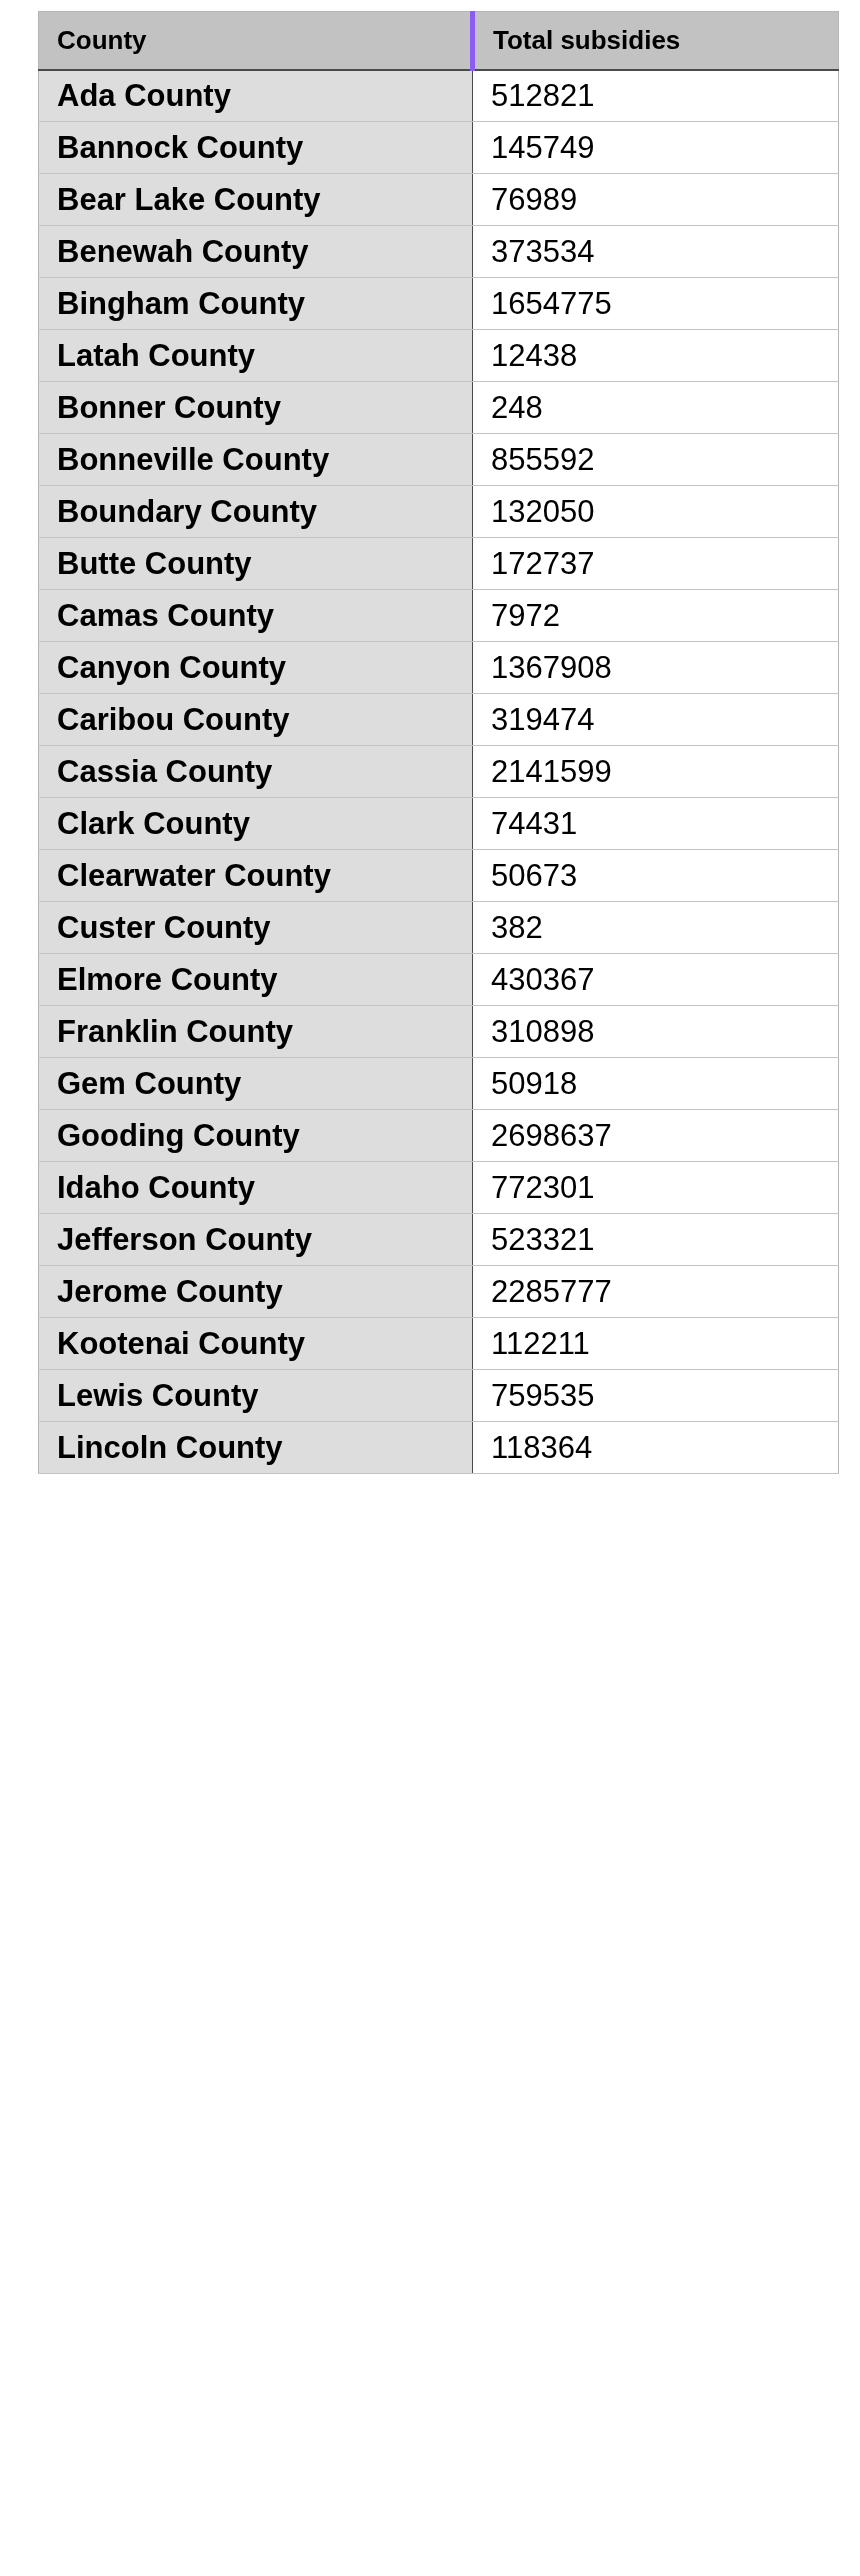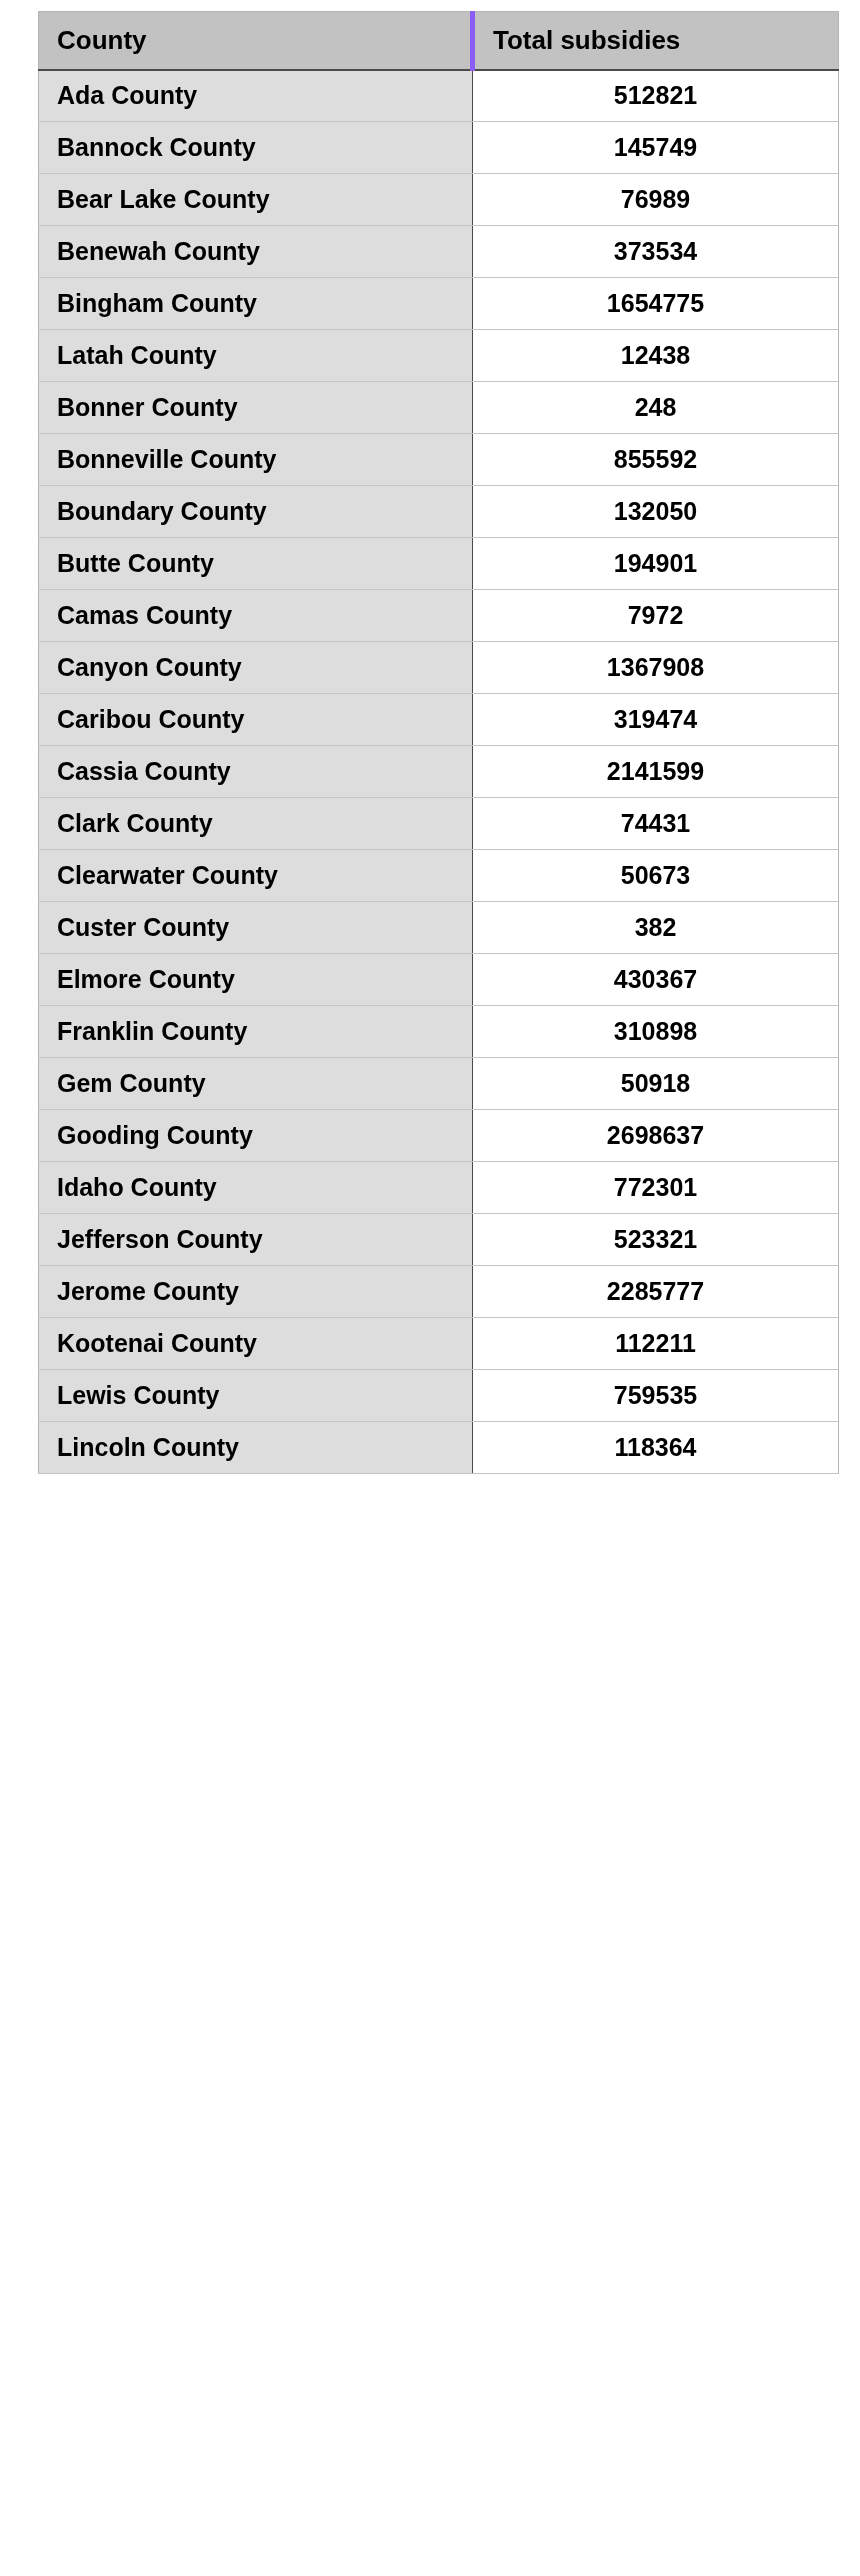--- a/index.html
+++ b/index.html
@@ -39,40 +39,40 @@
     vertical-align: middle;
     border-bottom: 2px solid #4a4a4a;
     box-sizing: border-box;
   }
   table.subsidy-table thead th.th-value {
     border-left: 5px solid #8b5cf6;
   }
 
   table.subsidy-table tbody td {
     height: 52px;
-    font-size: 25px;
+    font-size: 31px;
     padding: 0 18px;
     vertical-align: middle;
     border-bottom: 1px solid #c4c4c4;
     box-sizing: border-box;
     white-space: nowrap;
     overflow: hidden;
   }
   td.cell-county {
     background: #dddddd;
     color: #000000;
     font-weight: bold;
     text-align: left;
     border-right: 1px solid #4a4a4a;
   }
   td.cell-value {
     background: #ffffff;
     color: #000000;
-    font-weight: bold;
-    text-align: center;
+    font-weight: normal;
+    text-align: left;
   }
 </style>
 </head>
 <body>
 
 <div id="table-wrap">
   <table class="subsidy-table">
     <colgroup>
       <col class="col-county">
       <col class="col-value">
@@ -115,21 +115,21 @@
         <tr>
           <td class="cell-county">Bonneville County</td>
           <td class="cell-value">855592</td>
         </tr>
         <tr>
           <td class="cell-county">Boundary County</td>
           <td class="cell-value">132050</td>
         </tr>
         <tr>
           <td class="cell-county">Butte County</td>
-          <td class="cell-value">194901</td>
+          <td class="cell-value">172737</td>
         </tr>
         <tr>
           <td class="cell-county">Camas County</td>
           <td class="cell-value">7972</td>
         </tr>
         <tr>
           <td class="cell-county">Canyon County</td>
           <td class="cell-value">1367908</td>
         </tr>
         <tr>

